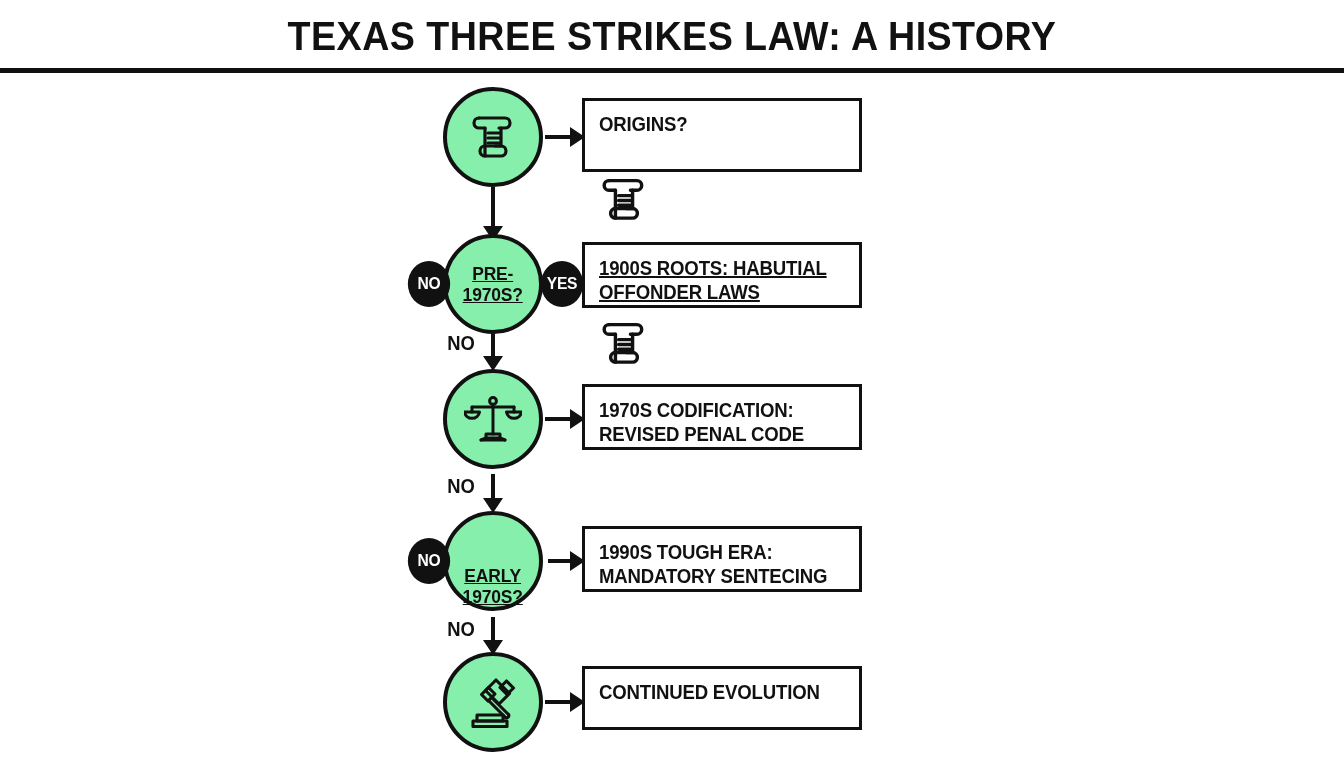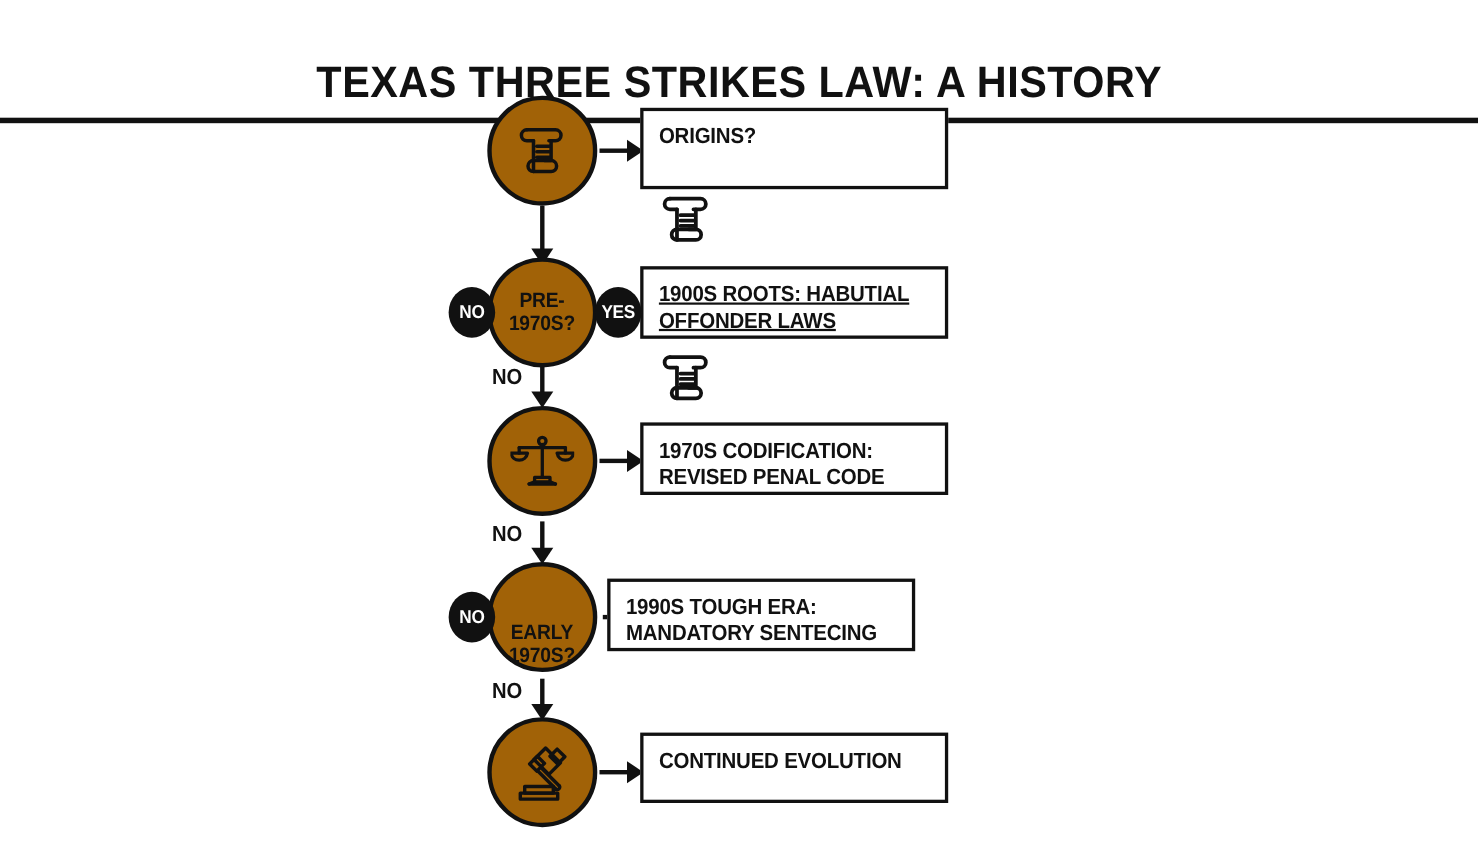--- a/index.html
+++ b/index.html
@@ -17,21 +17,20 @@
     position: relative;
   }
 
   
   #title-area {
     position: absolute;
     left: 0;
     top: 0;
     width: 1344px;
     height: 74px;
-    margin-top: 39px;
   }
   #page-title {
     position: absolute;
     left: 0;
     top: 14px;
     width: 1344px;
     text-align: center;
     font-family: "Liberation Sans", sans-serif;
     font-weight: bold;
     font-size: 40px;
@@ -59,26 +58,27 @@
     height: 694px;
   }
 
   
   .node-circle {
     position: absolute;
     width: 100px;
     height: 100px;
     border: 4px solid #111111;
     border-radius: 50%;
-    background: #a16207;
+    background: #86efac;
     box-sizing: border-box;
     display: flex;
     align-items: center;
     justify-content: center;
     z-index: 3;
+    text-decoration: underline;
   }
   .node-circle svg { display: block; }
 
   .decision-text {
     font-family: "Liberation Sans", sans-serif;
     font-weight: bold;
     font-size: 19px;
     line-height: 21px;
     text-align: center;
     color: #111111;
@@ -297,21 +297,21 @@
 1970S?</div>
   </div>
 
   <div class="badge" style="left:406px; top:464px;">
     <span>NO</span>
   </div>
 
   <div class="h-line" style="left:548px; top:485px; width:25px;"></div>
   <div class="h-arrow-head" style="left:570px; top:477px;"></div>
 
-  <div class="label-box" style="left:552px; top:452px; width:280px; height:66px;">
+  <div class="label-box" style="left:582px; top:452px; width:280px; height:66px;">
     <div class="label-text">1990S TOUGH ERA:
 MANDATORY SENTECING</div>
   </div>
 
   <div class="edge-label" style="left:446px; top:544px;">NO</div>
   <div class="v-line" style="left:491px; top:543px; height:28px;"></div>
   <div class="v-arrow-head" style="left:483px; top:566px;"></div>
 
   <div class="node-circle" style="left:443px; top:578px;">
     <span>

